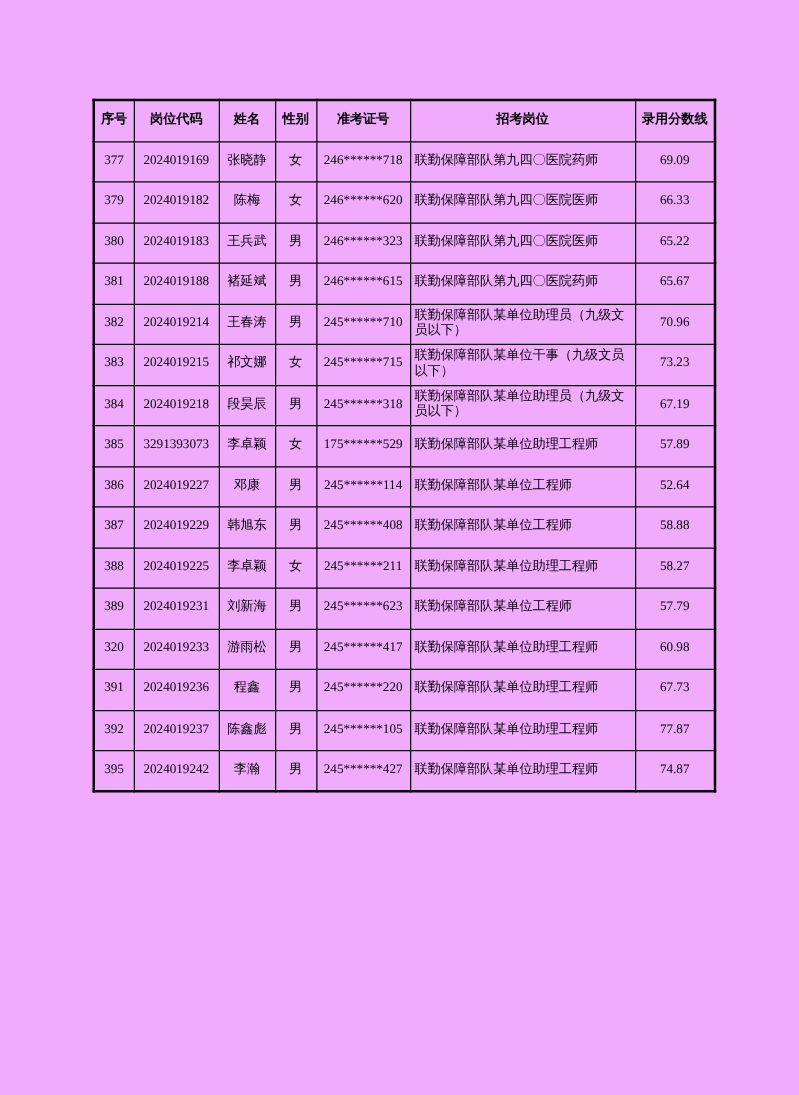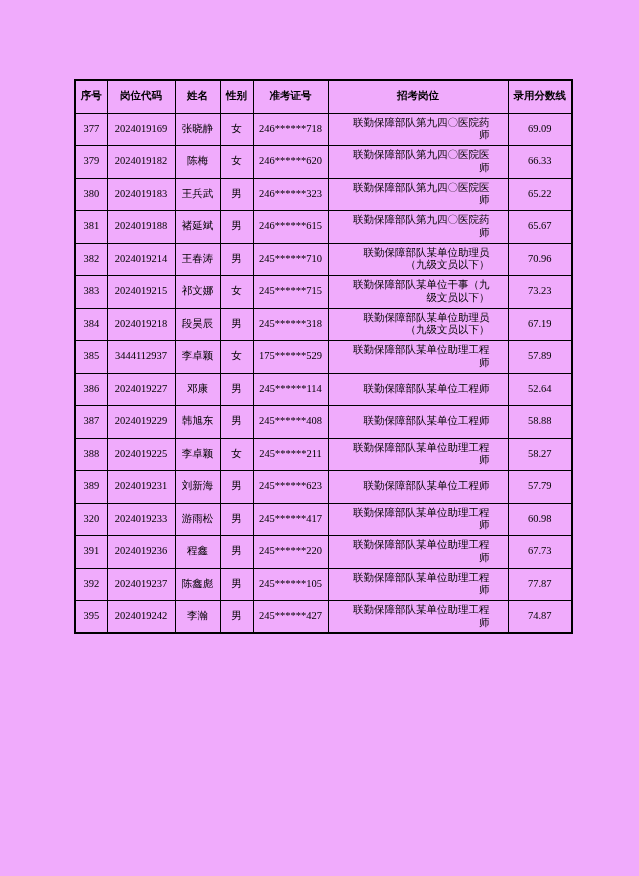--- a/index.html
+++ b/index.html
@@ -45,22 +45,22 @@
     height: 33px;
   }
   table.score-table tbody tr {
     height: 32.5px;
   }
   table.score-table th {
     font-weight: bold;
     font-size: 10.5px;
   }
   table.score-table td.pos-cell {
-    text-align: right;
-    padding: 1px 18px;
+    text-align: left;
+    padding: 1px 3px;
   }
 </style>
 </head>
 <body>
 
 <div class="document-page">
   <table class="score-table">
     <colgroup>
       <col style="width:32px">
       <col style="width:68px">
@@ -140,21 +140,21 @@
           <td>384</td>
           <td>2024019218</td>
           <td>段昊辰</td>
           <td>男</td>
           <td>245******318</td>
           <td class="pos-cell">联勤保障部队某单位助理员（九级文员以下）</td>
           <td>67.19</td>
         </tr>
         <tr>
           <td>385</td>
-          <td>3444112937</td>
+          <td>3291393073</td>
           <td>李卓颖</td>
           <td>女</td>
           <td>175******529</td>
           <td class="pos-cell">联勤保障部队某单位助理工程师</td>
           <td>57.89</td>
         </tr>
         <tr>
           <td>386</td>
           <td>2024019227</td>
           <td>邓康</td>

